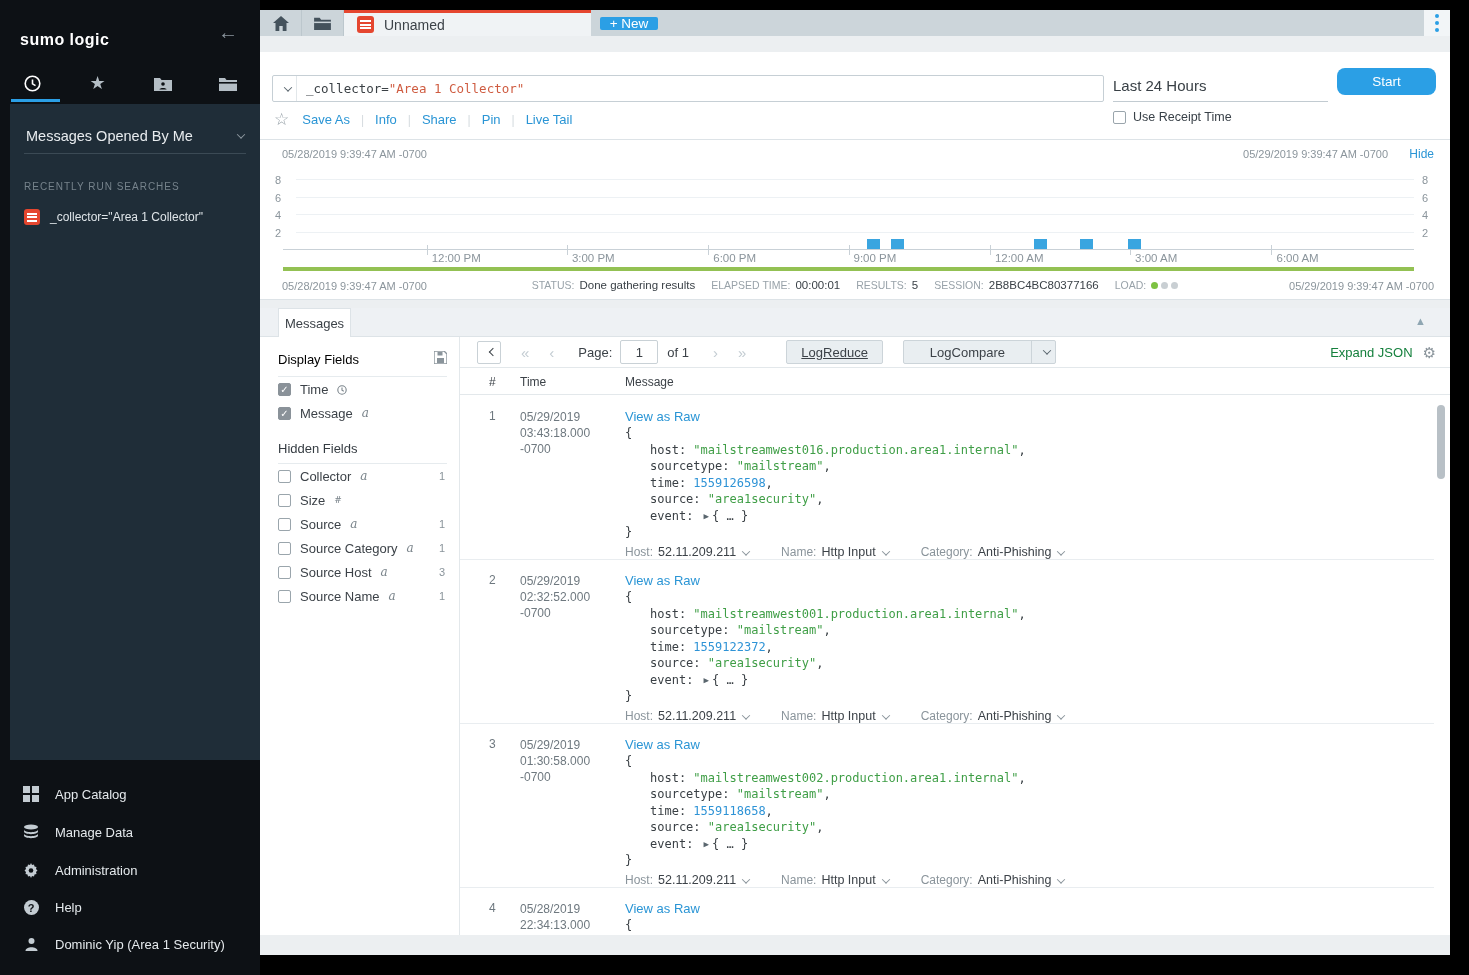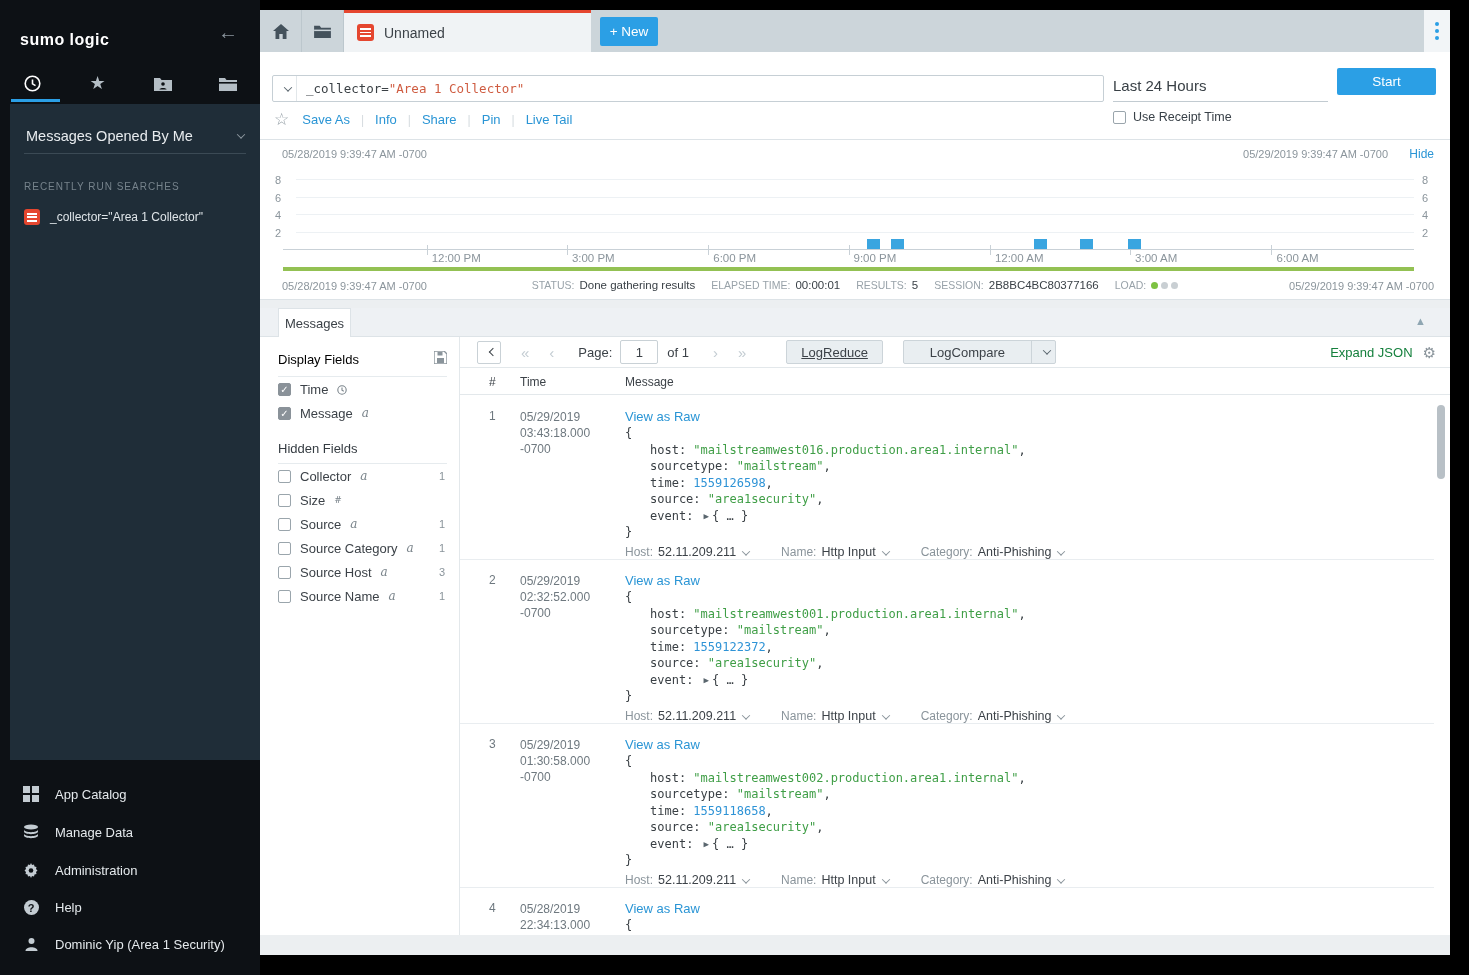--- a/index.html
+++ b/index.html
@@ -30,37 +30,37 @@
   .sf-label { color:#e4e9ec; font-size:13px; }
   .app-grid { display:grid; grid-template-columns:7px 7px; grid-gap:2px; }
   .app-grid i { width:7px; height:7px; background:#c3ccd2; }
   .help-circ { width:15px; height:15px; border-radius:50%; background:#c3ccd2; color:#0d1115; font-size:11px; font-weight:bold; display:flex; align-items:center; justify-content:center; }
 
   
   .main { position:absolute; left:260px; top:0; width:1190px; height:955px; background:#eceff1; }
   .main-topstrip { position:absolute; left:0; top:0; width:100%; height:10px; background:#000; }
 
   
-  .tabbar { position:absolute; left:0; top:10px; width:100%; height:42px; background:#ccd5da; display:flex; align-items:stretch; }
+  .tabbar { position:absolute; left:0; top:10px; width:100%; height:26px; background:#ccd5da; display:flex; align-items:stretch; }
   .tb-btn { width:42px; display:flex; align-items:center; justify-content:center; color:#44525c; cursor:pointer; border-right:1px solid #bcc7cd; }
   .tab-active { width:247px; background:#f0f3f5; border-top:3px solid #e5462f; display:flex; align-items:center; gap:10px; padding-left:13px; cursor:default; }
   .tab-label { font-size:14px; color:#3c4248; }
   .new-btn { margin:7px 0 6px 9px; width:58px; background:#2b9fe5; border-radius:2px; color:#fff; font-size:13.5px; display:flex; align-items:center; justify-content:center; cursor:pointer; }
   .tb-spacer { flex:1; }
   .kebab-strip { width:26px; background:#f2f5f7; display:flex; flex-direction:column; align-items:center; justify-content:center; gap:3px; cursor:pointer; }
   .kebab-strip i { width:4px; height:4px; border-radius:50%; background:#2b9fe5; }
 
   
   .search-panel { position:absolute; left:0; top:52px; width:100%; height:88px; background:#fff; border-bottom:1px solid #dde3e7; }
   .query-box { position:absolute; left:12px; top:23px; width:832px; height:27px; border:1px solid #c6cfd5; border-radius:2px; display:flex; align-items:center; background:#fff; }
   .q-chev { width:24px; align-self:stretch; display:flex; align-items:center; justify-content:center; border-right:1px solid #e2e7ea; color:#5a666e; cursor:pointer; }
   .q-text { font-family:"DejaVu Sans Mono", monospace; font-size:12.5px; padding-left:9px; color:#3a4045; white-space:pre; }
   .q-val { color:#cf5c41; }
   .time-range { position:absolute; left:853px; top:19px; width:215px; height:31px; font-size:15px; color:#394046; border-bottom:1px solid #c2cbd1; padding-top:6px; cursor:pointer; }
-  .start-btn { position:absolute; left:1077px; top:16px; width:99px; height:27px; background:#2b9fe5; border-radius:2px; color:#fff; font-size:13.5px; display:flex; align-items:center; justify-content:center; cursor:pointer; }
+  .start-btn { position:absolute; left:1077px; top:16px; width:99px; height:27px; background:#2b9fe5; border-radius:8px; color:#fff; font-size:13.5px; display:flex; align-items:center; justify-content:center; cursor:pointer; }
   .actions-row { position:absolute; left:14px; top:57px; display:flex; align-items:center; }
   .fav-star { color:#98a2a9; font-size:17px; margin-right:13px; cursor:pointer; }
   .act-link { font-size:13px; color:#2a95d5; text-decoration:none; cursor:pointer; }
   .pipe { color:#d5dbdf; padding:0 11px; font-size:12px; }
   .receipt { position:absolute; left:853px; top:58px; display:flex; align-items:center; gap:7px; cursor:pointer; }
   .cb { width:13px; height:13px; border:1px solid #9aa5ac; border-radius:2px; background:#fff; flex:none; font-size:10px; line-height:11px; text-align:center; color:transparent; }
   .cb.checked { background:#8a9299; border-color:#8a9299; color:#fff; }
   .receipt-label { font-size:12.5px; color:#394148; }
 
   

